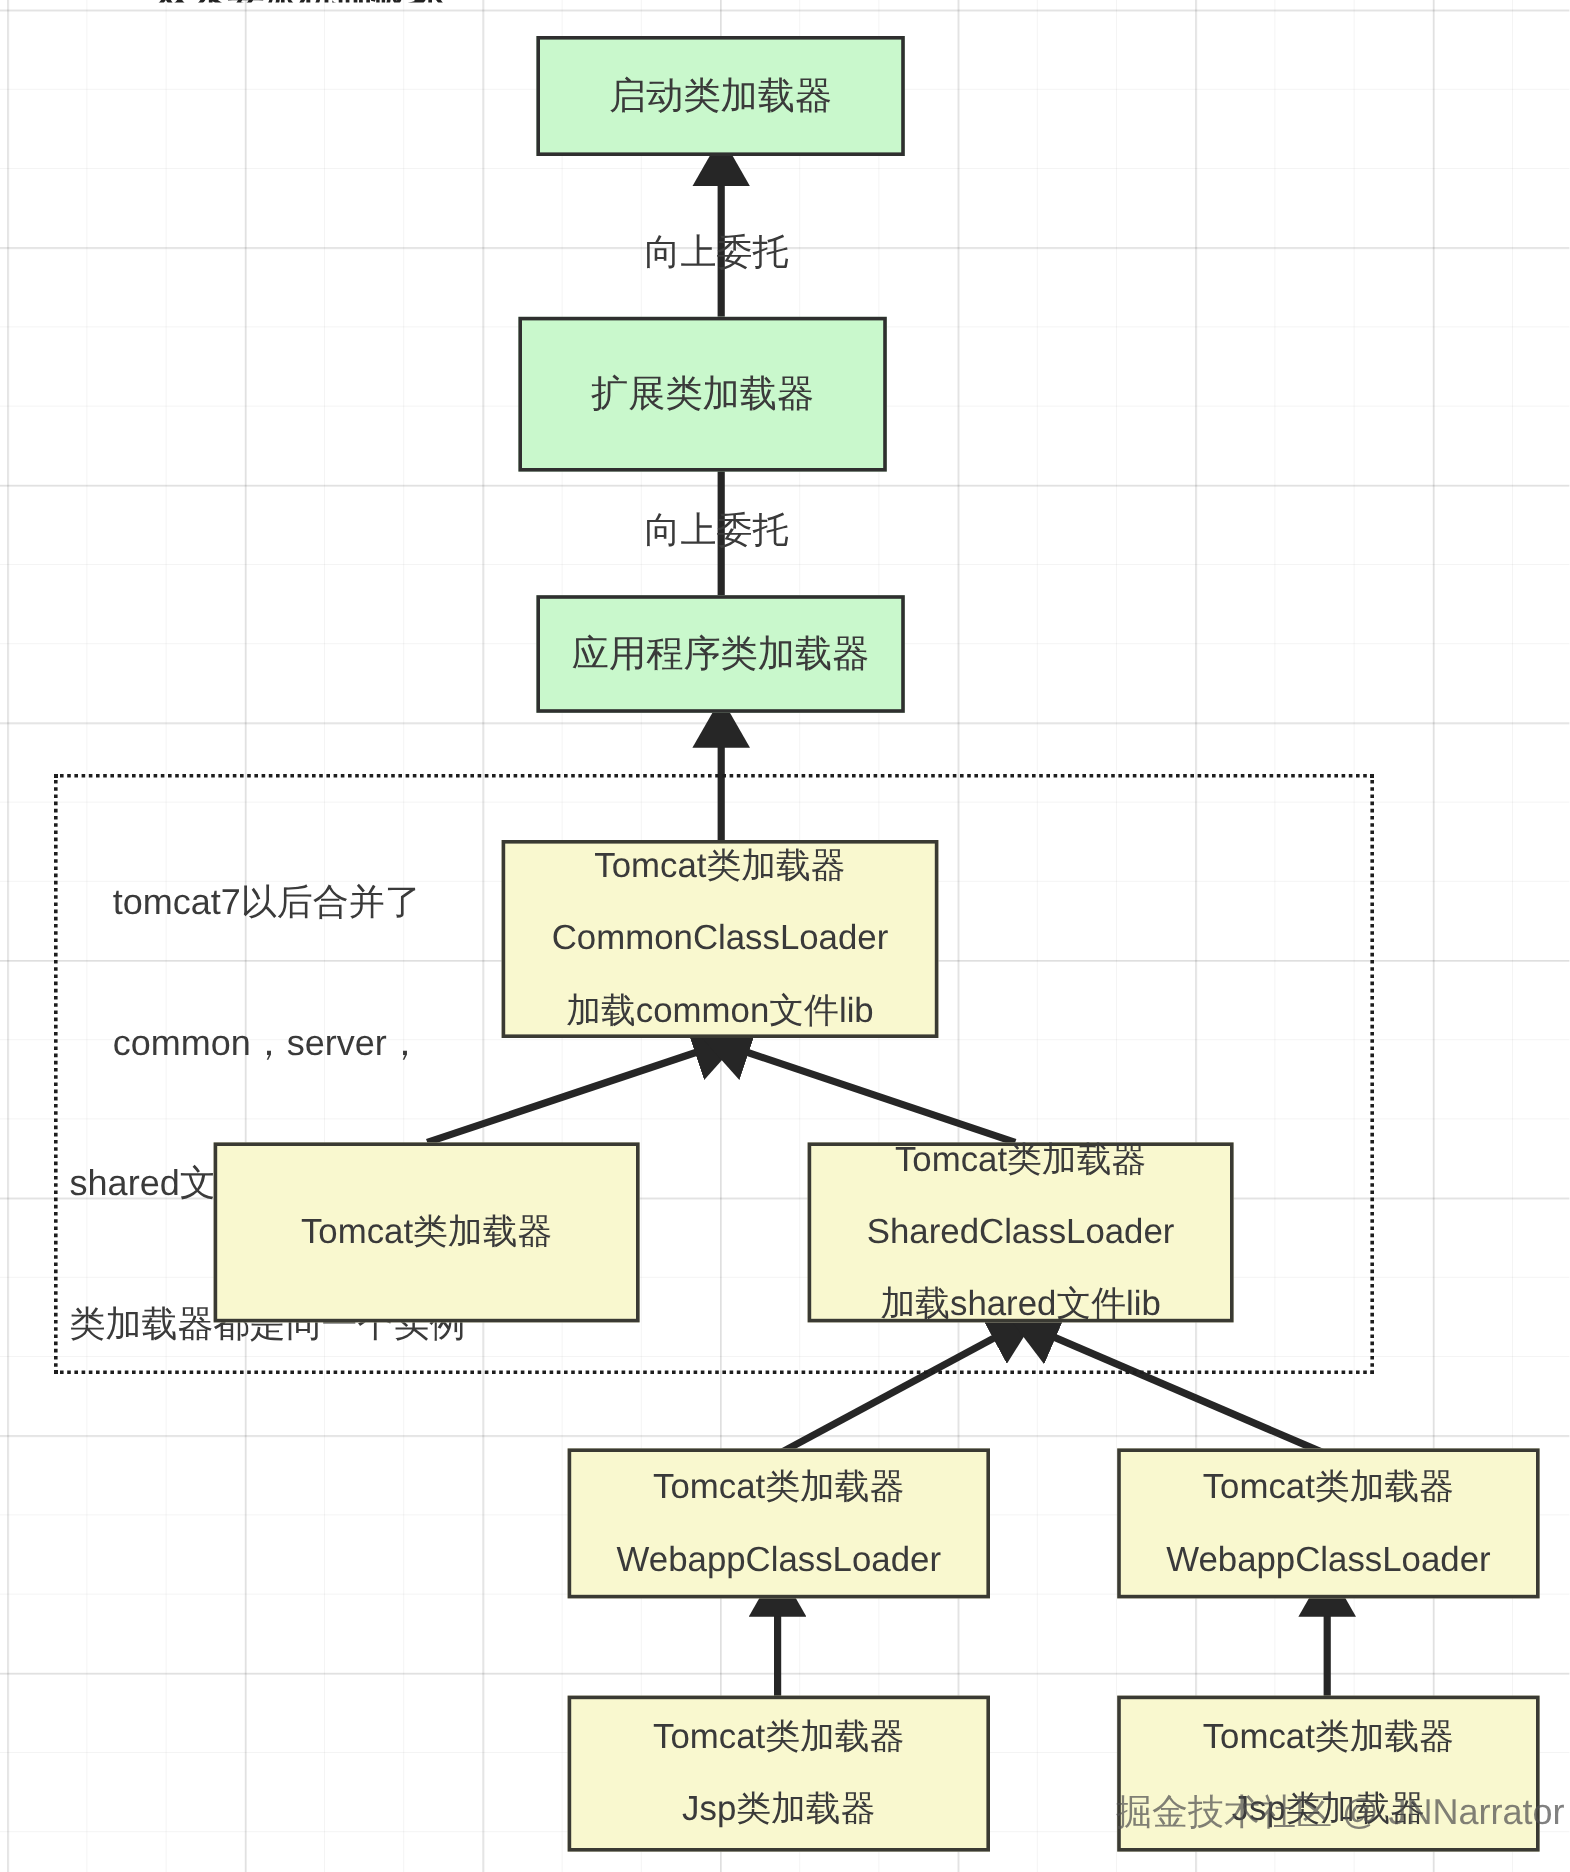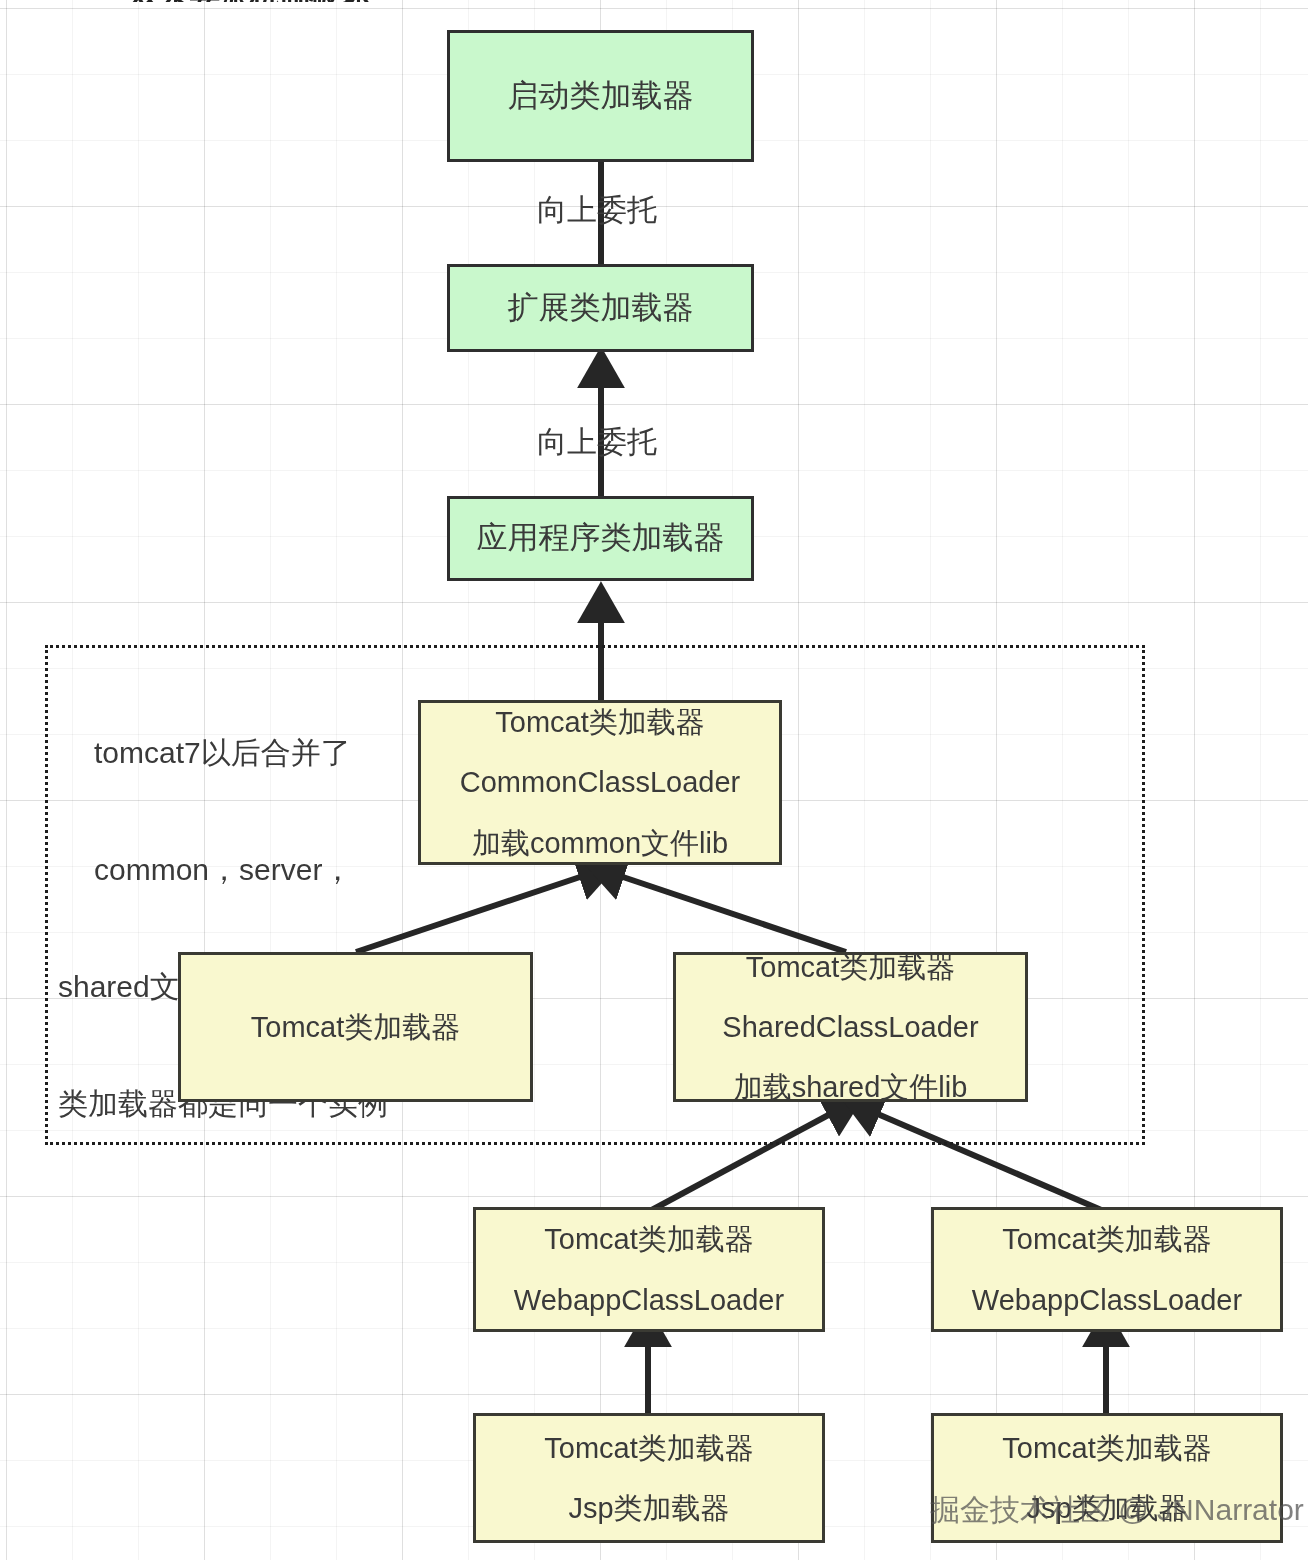--- a/index.html
+++ b/index.html
@@ -178,29 +178,29 @@
 
     <g>
       <line x1="648" y1="1418" x2="648" y2="1340" stroke="#262626" stroke-width="6" marker-end="url(#arrowhead)"></line>
     </g>
 
     <g>
       <line x1="1106" y1="1418" x2="1106" y2="1340" stroke="#262626" stroke-width="6" marker-end="url(#arrowhead)"></line>
     </g>
   </svg>
 
-  <div class="node green" style="left:447px; top:30px; width:307px; height:132px;">
+  <div class="node green" style="left:447px; top:30px; width:307px; height:100px;">
     <span class="ln">启动类加载器</span>
   </div>
 
-  <div class="node green" style="left:447px; top:264px; width:307px; height:88px;">
+  <div class="node green" style="left:432px; top:264px; width:307px; height:129px;">
     <span class="ln">扩展类加载器</span>
   </div>
 
-  <div class="node green" style="left:447px; top:496px; width:307px; height:85px;">
+  <div class="node green" style="left:447px; top:496px; width:307px; height:98px;">
     <span class="ln">应用程序类加载器</span>
   </div>
 
   <div class="node yellow" style="left:418px; top:700px; width:364px; height:165px;">
     <span class="ln">Tomcat类加载器</span>
     <span class="ln">CommonClassLoader</span>
     <span class="ln">加载common文件lib</span>
   </div>
 
   <div class="node yellow" style="left:178px; top:952px; width:355px; height:150px;">

